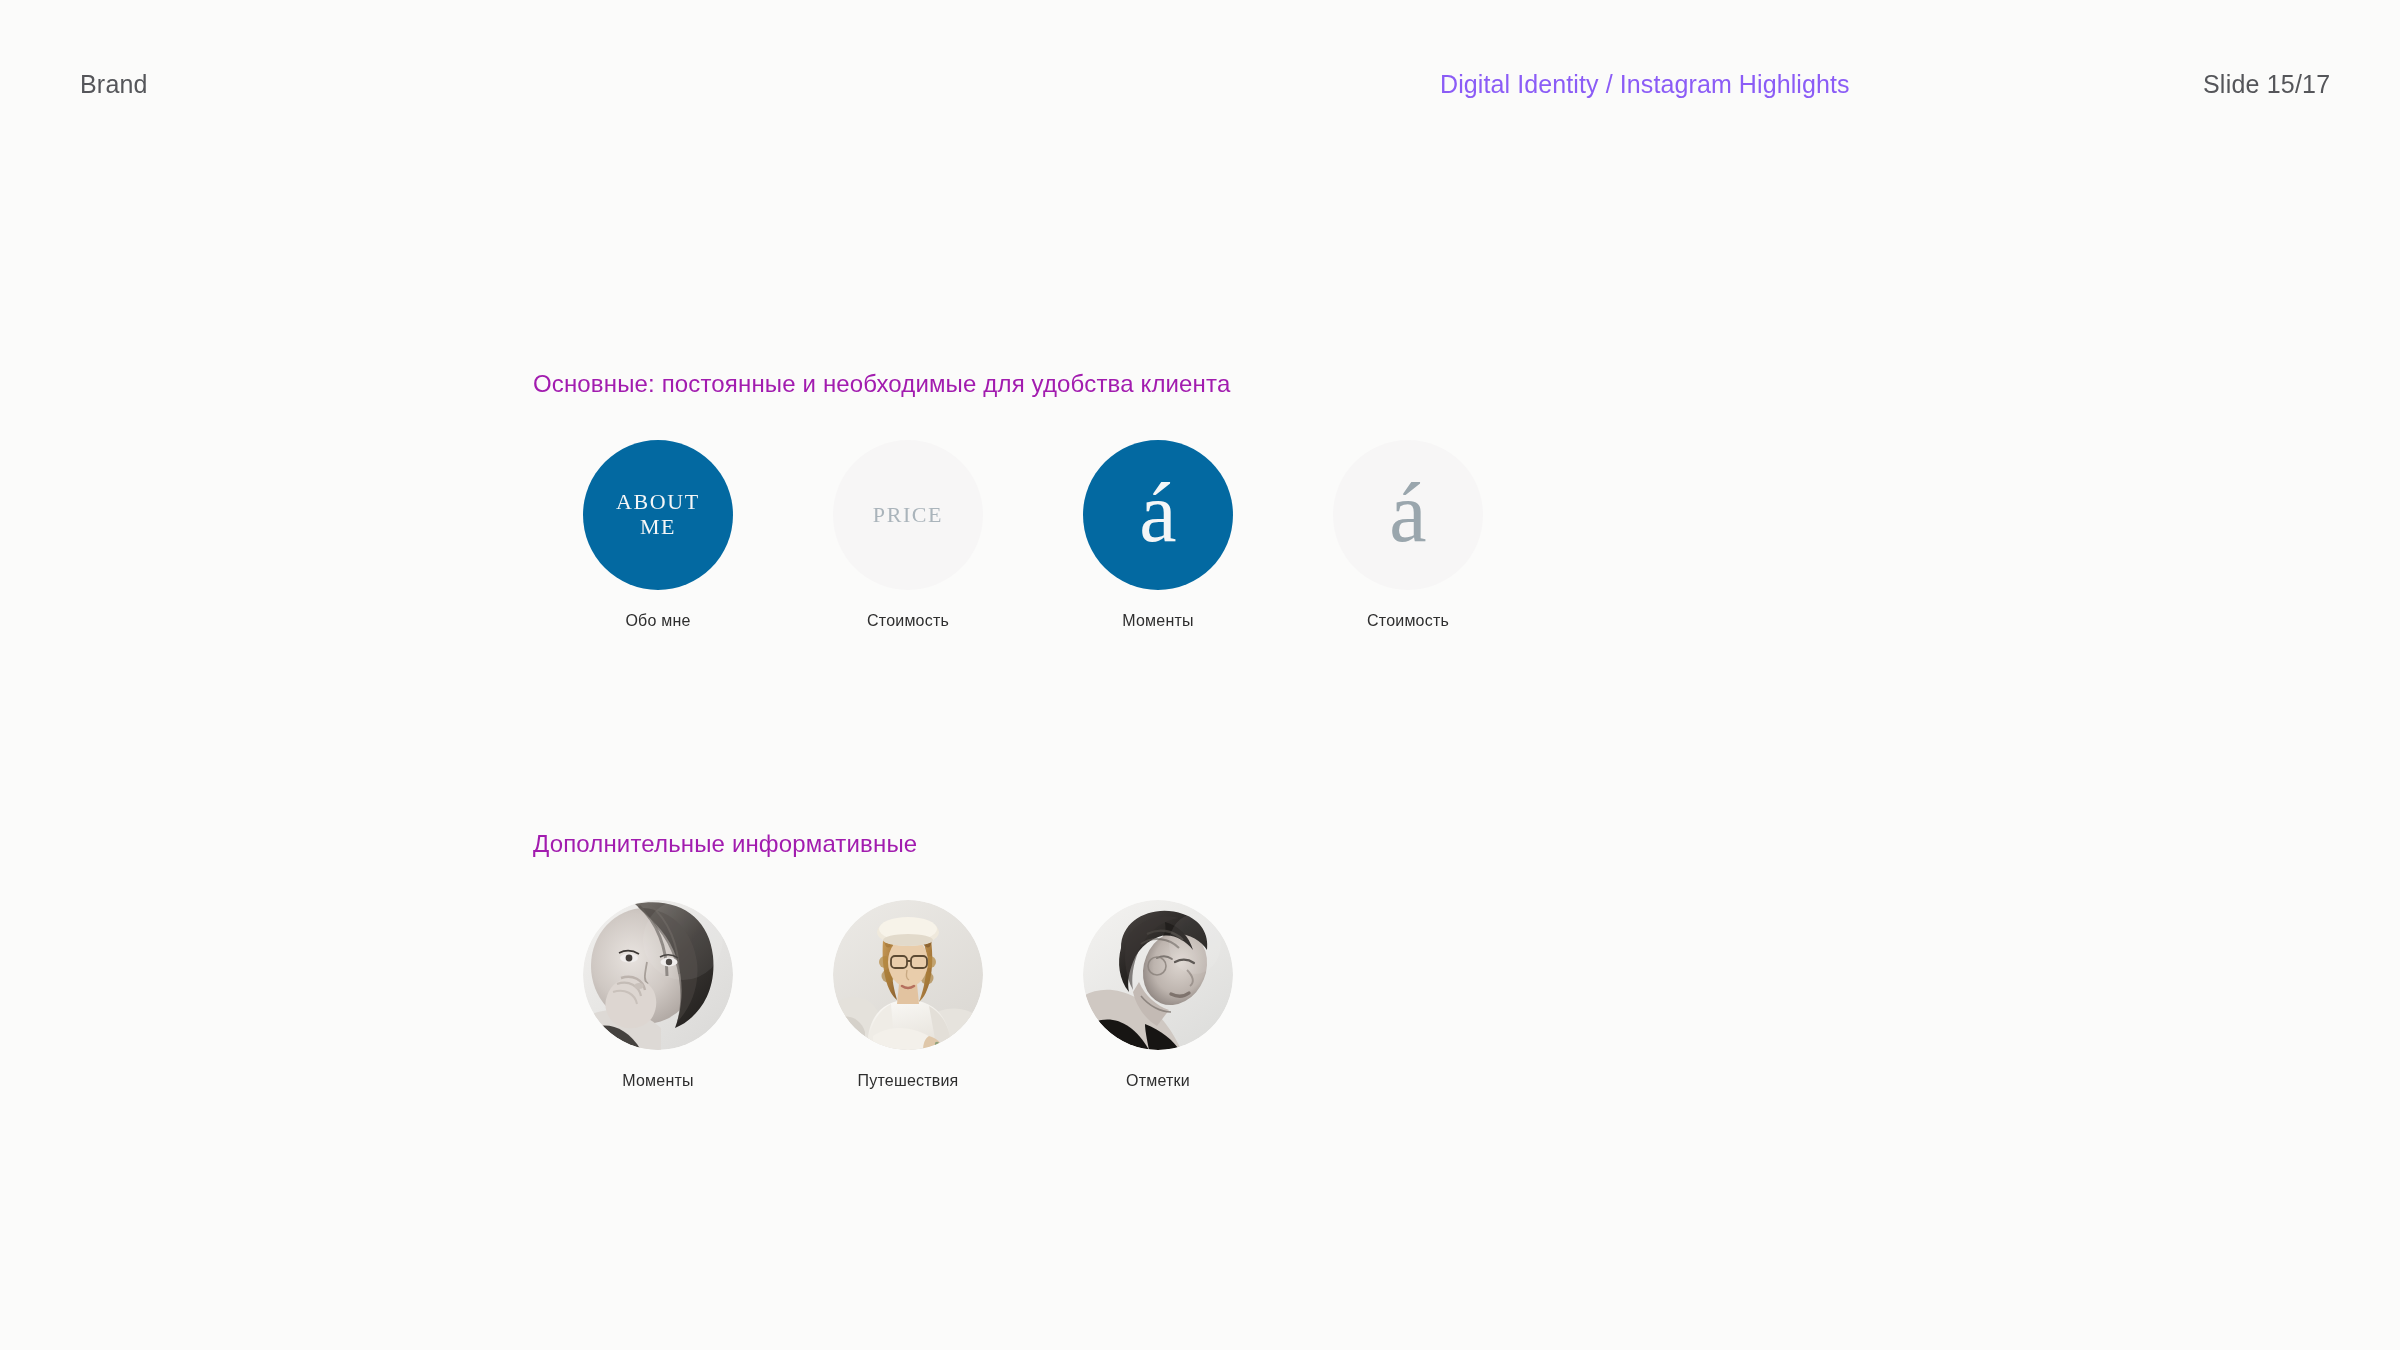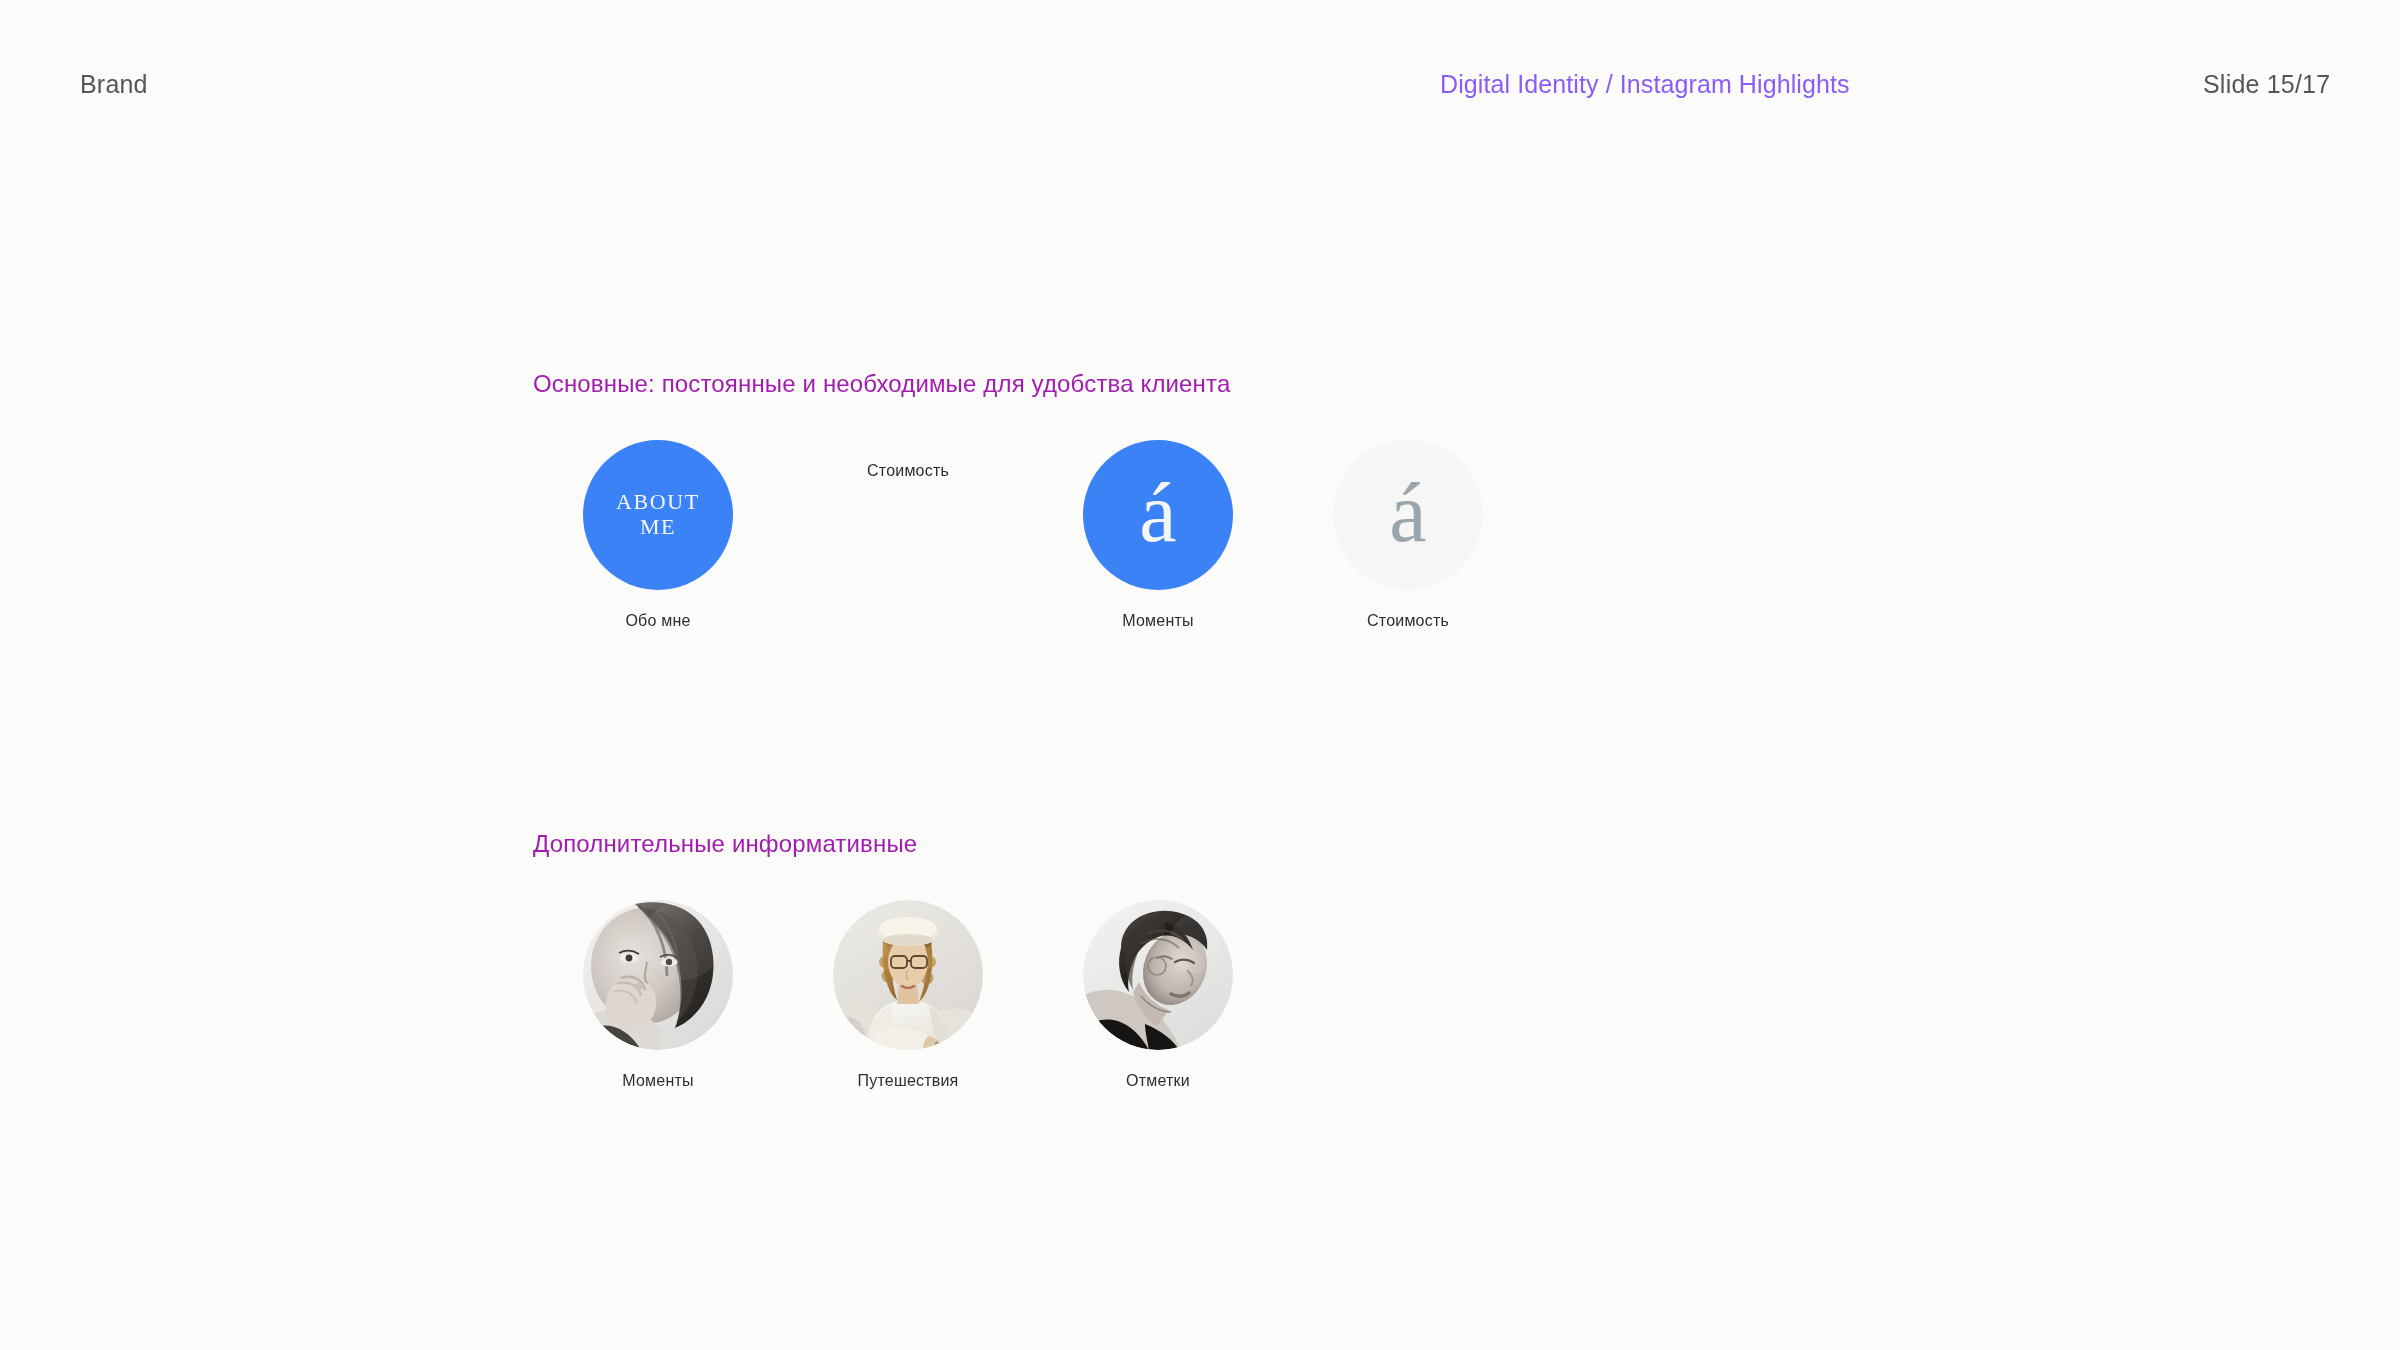--- a/index.html
+++ b/index.html
@@ -112,21 +112,21 @@
     height: 150px;
     border-radius: 50%;
     display: flex;
     align-items: center;
     justify-content: center;
     overflow: hidden;
     position: relative;
     flex: 0 0 auto;
   }
 
-  .bubble-fill-accent { background: #3b82f6; }
+  .bubble-fill-accent { background: #0369a1; }
   .bubble-fill-light  { background: #f7f6f6; }
 
   .bubble-text {
     font-family: "Liberation Serif", serif;
     text-align: center;
     line-height: 1.12;
     letter-spacing: 1.6px;
     user-select: none;
   }
 
@@ -180,20 +180,23 @@
     <div class="highlight-row">
 
       <div class="highlight-item">
         <div class="highlight-bubble bubble-fill-accent">
           <div class="bubble-text style-caps txt-on-accent">ABOUT<br>ME</div>
         </div>
         <div class="highlight-label">Обо мне</div>
       </div>
 
       <div class="highlight-item">
+        <div class="highlight-bubble bubble-fill-light">
+          <div class="bubble-text style-caps txt-on-light">PRICE</div>
+        </div>
         <div class="highlight-label">Стоимость</div>
       </div>
 
       <div class="highlight-item">
         <div class="highlight-bubble bubble-fill-accent">
           <div class="bubble-text style-glyph txt-on-accent">á</div>
         </div>
         <div class="highlight-label">Моменты</div>
       </div>
 

